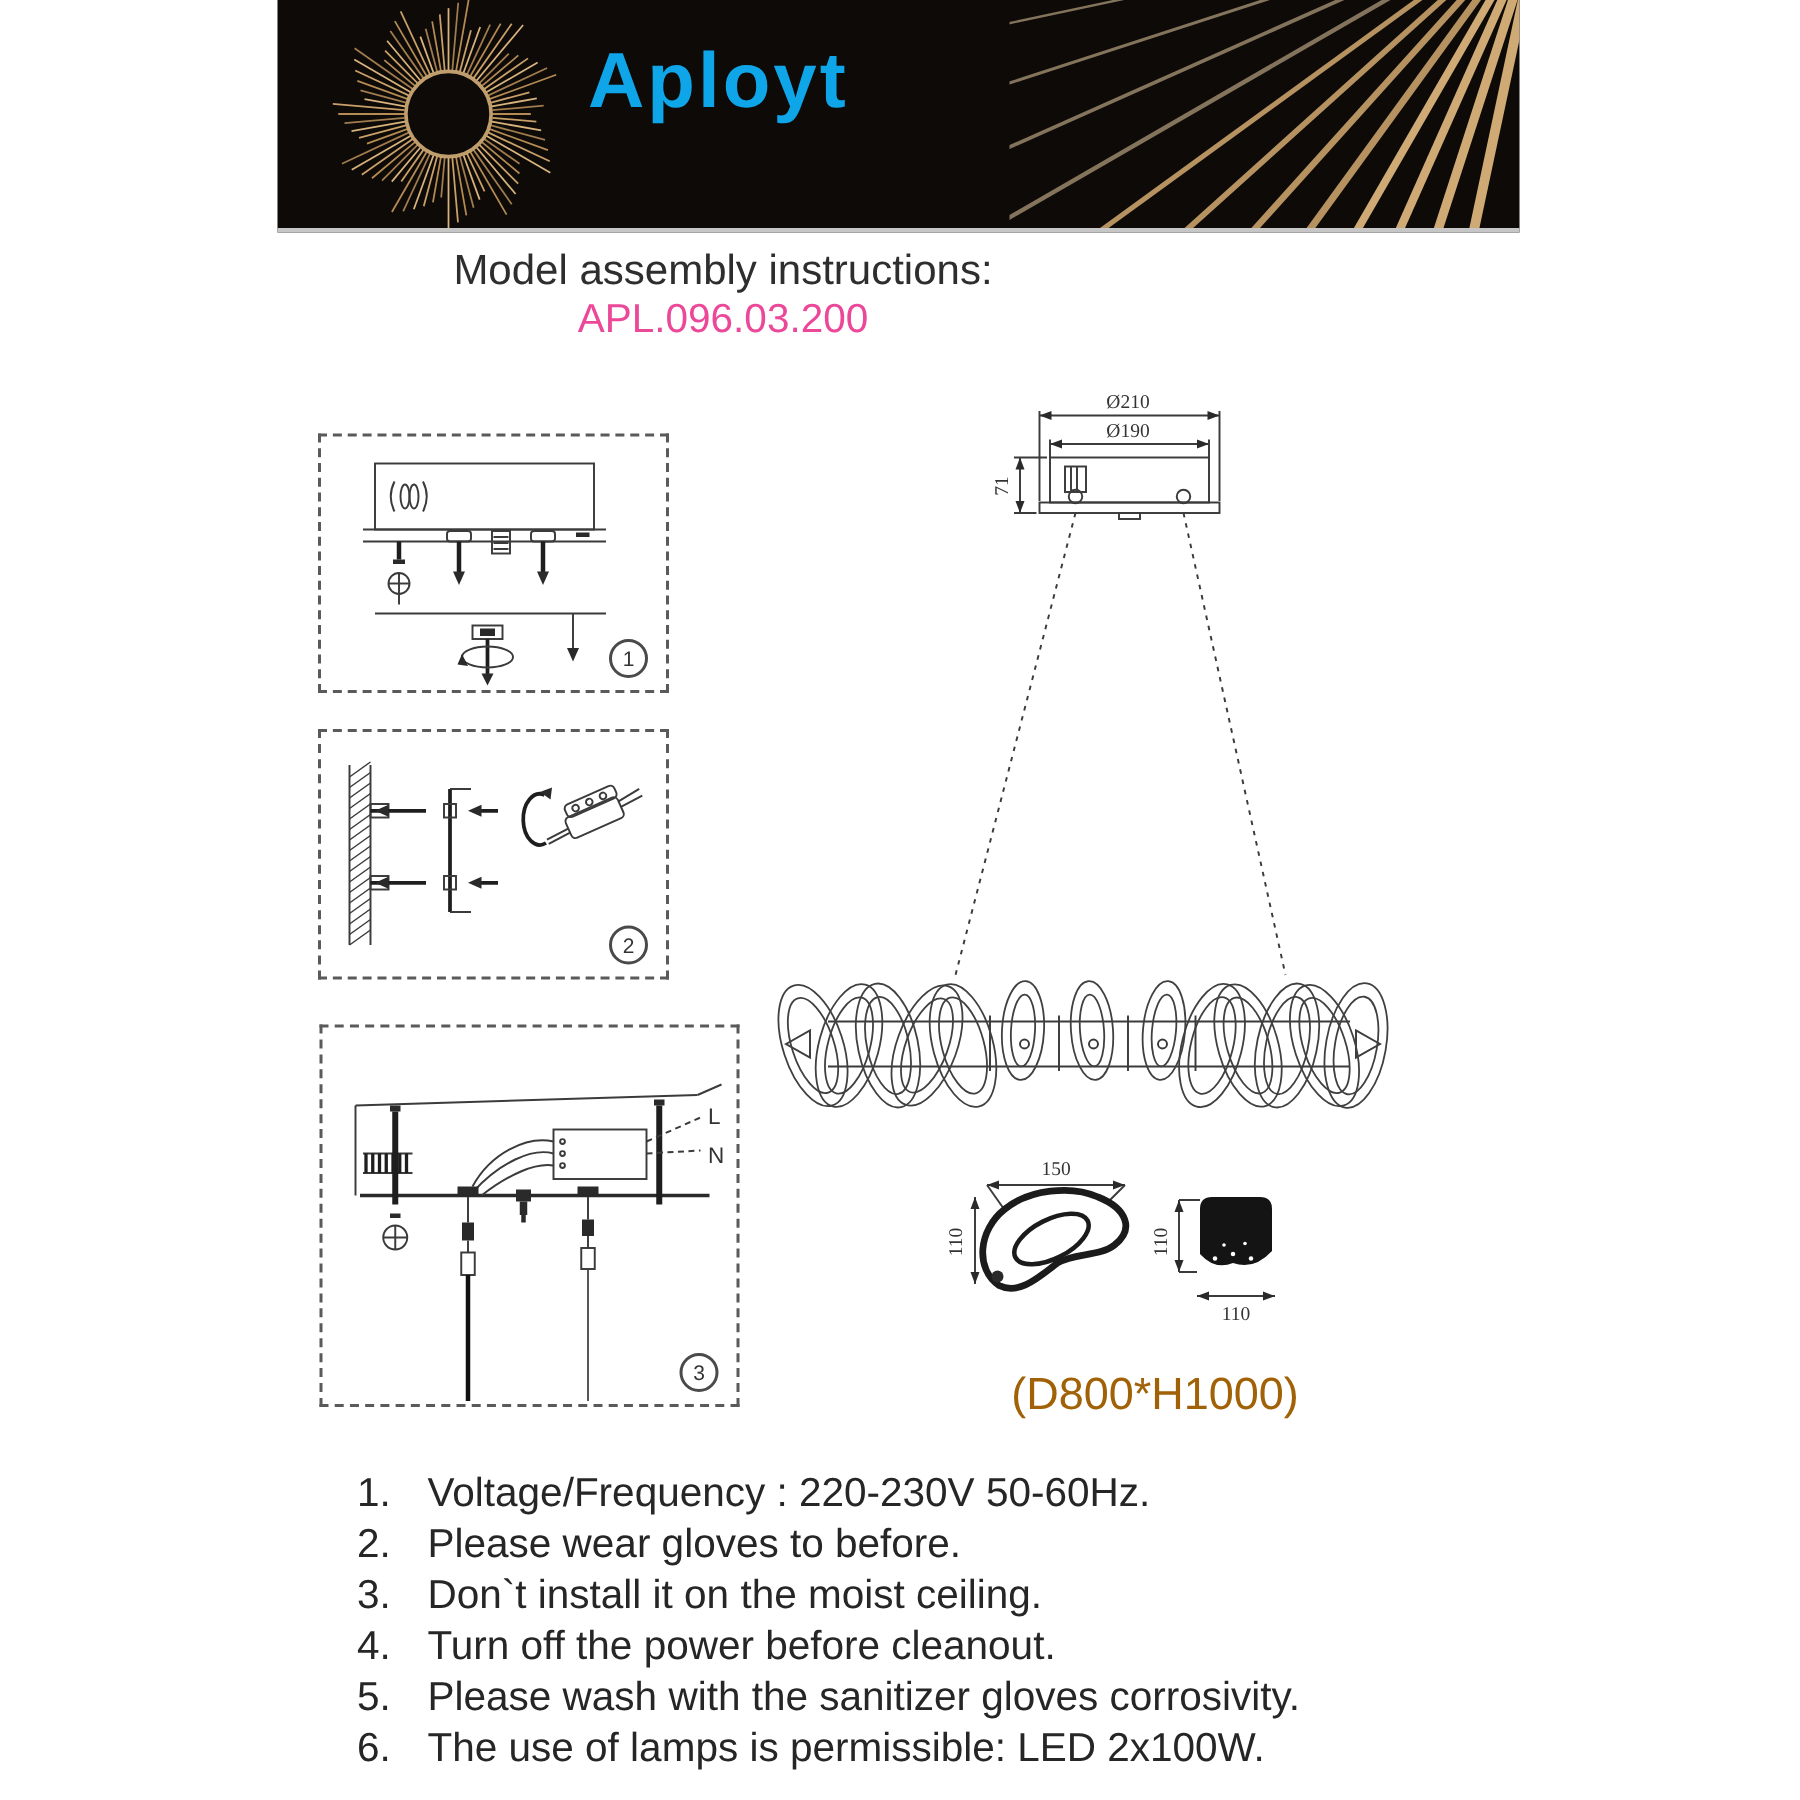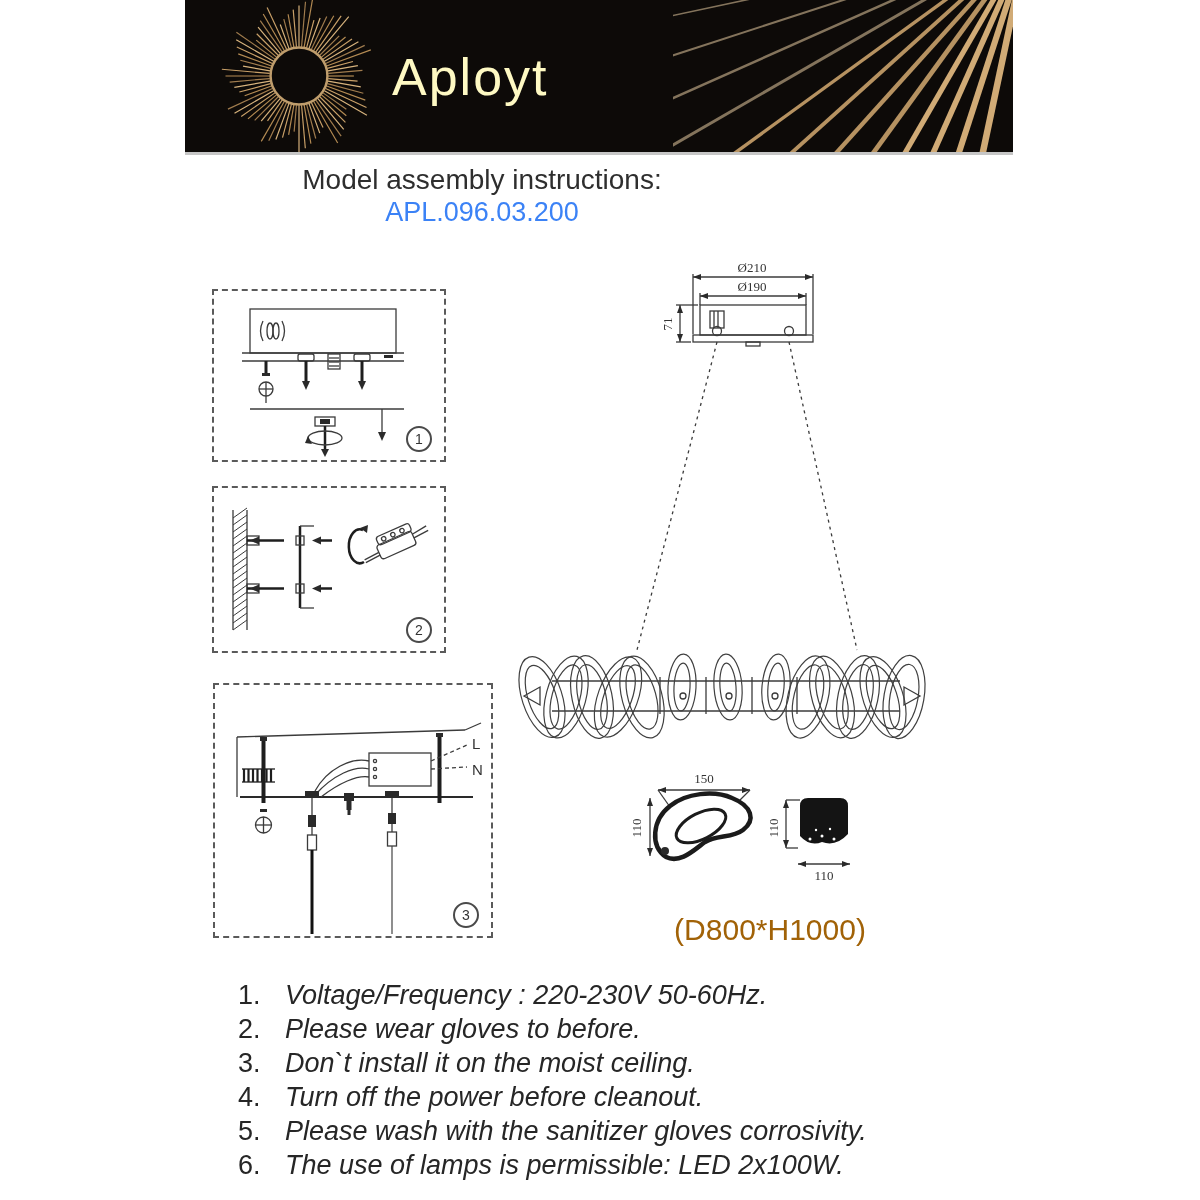--- a/index.html
+++ b/index.html
@@ -6,43 +6,43 @@
   body{
     width:1200px;height:1200px;background:#ffffff;position:relative;overflow:hidden;
     font-family:"Liberation Sans",sans-serif;color:#222;
   }
   .banner{
     position:absolute;left:185px;top:0;width:828px;height:152px;
     background:#0d0a08;border-bottom:3px solid #c6c6c6;overflow:hidden;
   }
   .logo-burst{position:absolute;left:16px;top:-22px;width:196px;height:196px;}
   .brand{
-    position:absolute;left:207px;top:47px;font-size:52px;font-weight:400;
-    letter-spacing:2px;color:#fef9c3;
+    position:absolute;left:207px;top:24px;font-size:52px;font-weight:700;
+    letter-spacing:2px;color:#0ea5e9;
   }
   .fan{position:absolute;right:0;top:0;width:340px;height:152px;}
   .title-block{position:absolute;left:0;top:163px;width:964px;text-align:center;line-height:33px;}
   .title-line1{font-size:28px;color:#2e2e2e;}
-  .title-line2{font-size:27px;color:#3b82f6;}
+  .title-line2{font-size:27px;color:#ec4899;}
   .dash-box{position:absolute;border:2px dashed #5a5a5a;background:#fff;}
   #box1{left:212px;top:289px;width:230px;height:169px;}
   #box2{left:212px;top:486px;width:230px;height:163px;}
   #box3{left:213px;top:683px;width:276px;height:251px;}
   .step-badge{
     position:absolute;right:12px;bottom:8px;width:22px;height:22px;
     border:2px solid #4a4a4a;border-radius:50%;font-size:14px;line-height:22px;
     text-align:center;color:#333;background:#fff;
   }
   .box-svg{position:absolute;left:0;top:0;width:100%;height:100%;}
   #main-drawing{position:absolute;left:500px;top:250px;width:480px;height:670px;}
   .size-label{position:absolute;left:630px;top:913px;width:280px;text-align:center;font-size:30px;color:#a16207;}
   .instr{position:absolute;left:238px;top:978px;width:830px;font-size:27px;color:#262626;}
   .instr .row{display:flex;line-height:34px;}
   .instr .num{width:47px;flex:none;}
-  .instr .txt{flex:1;font-style:italic;}
+  .instr .txt{flex:1;}
   svg .ln{stroke:#3b3b3b;stroke-width:1.3;fill:none;}
   svg .thick{stroke:#1e1e1e;stroke-width:3;fill:none;}
   svg .fillb{fill:#2a2a2a;stroke:none;}
   svg .dim{font-family:"Liberation Serif",serif;font-size:13px;fill:#333;}
   svg .wire-label{font-size:15px;fill:#333;font-family:"Liberation Sans",sans-serif;}
 </style>
 </head>
 <body>
 
 <div class="banner">

